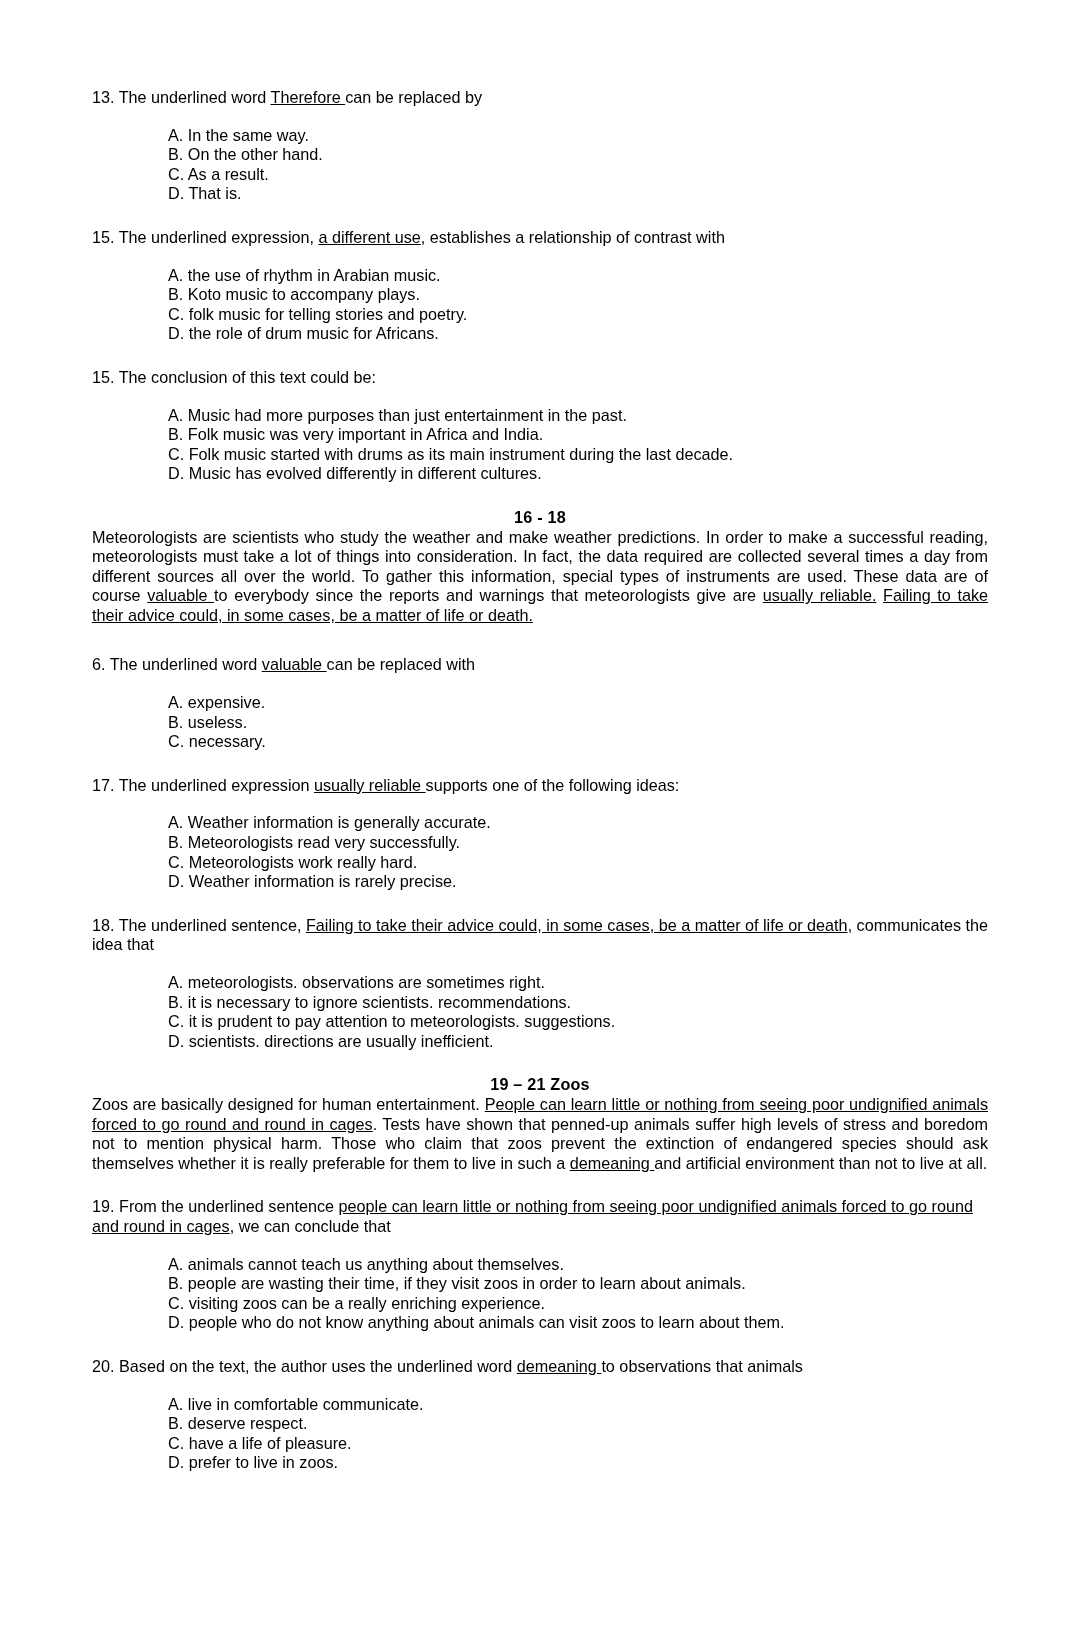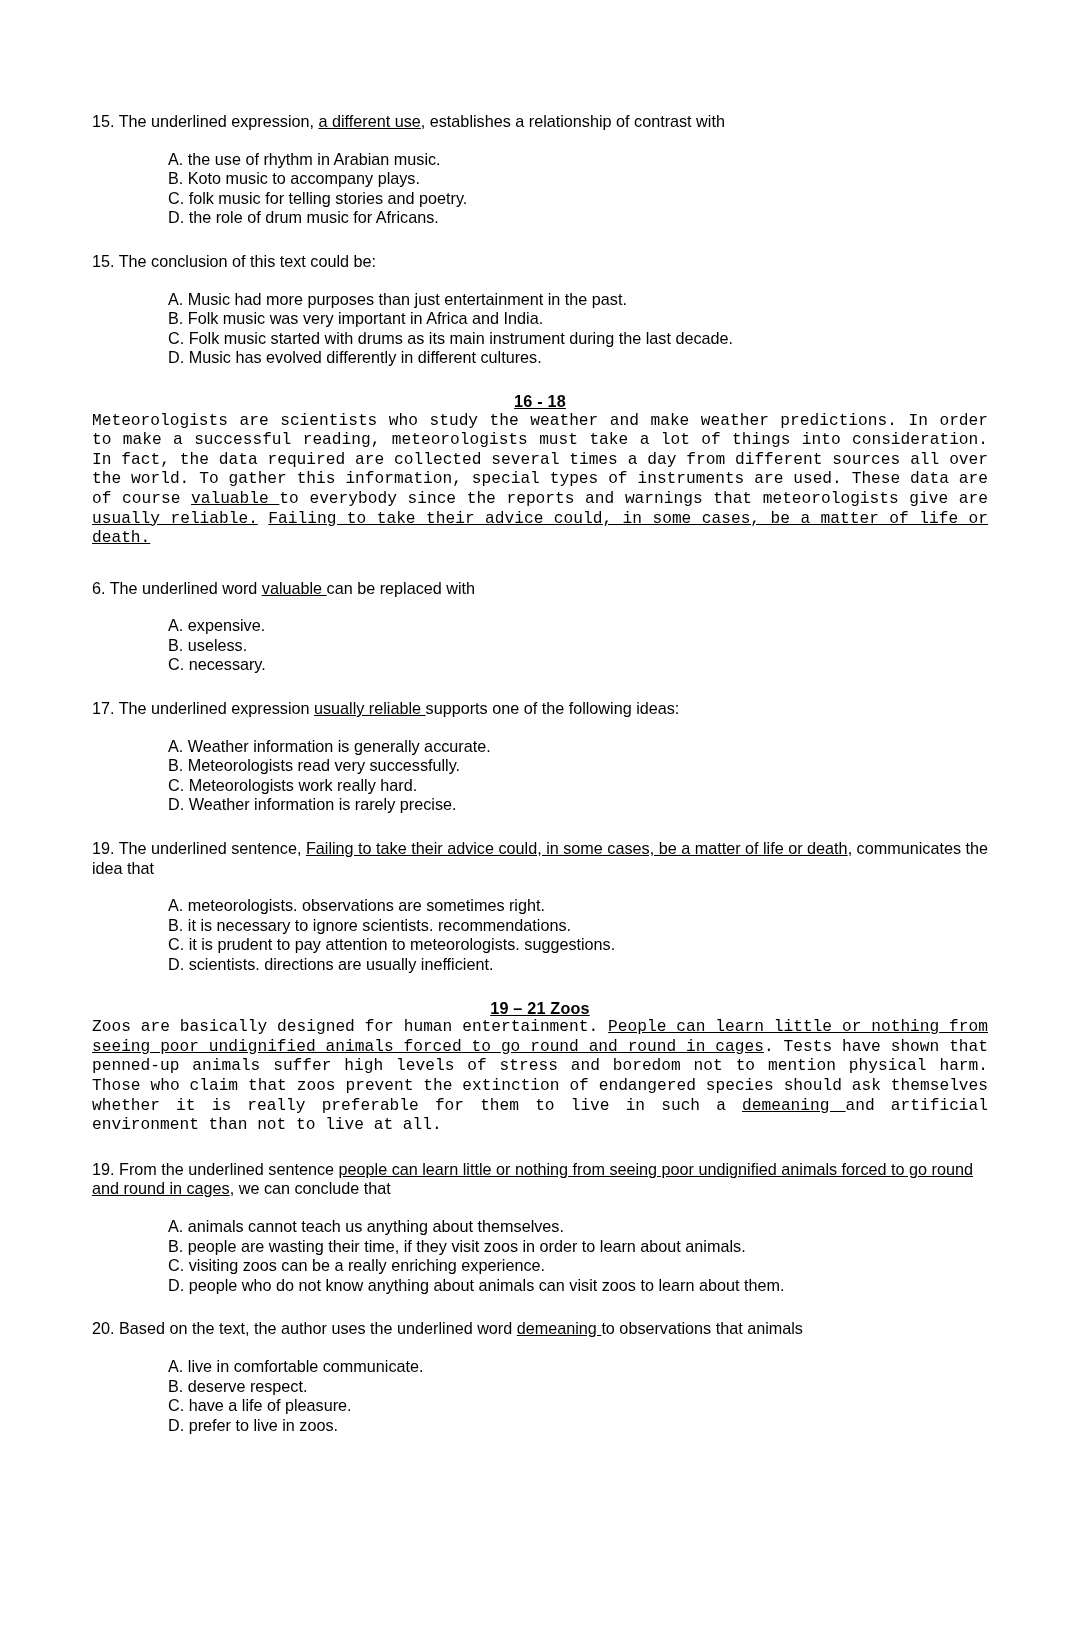--- a/index.html
+++ b/index.html
@@ -54,39 +54,46 @@
     padding: 0;
     white-space: nowrap;
   }
 
   
   .passage-head {
     text-align: center;
     font-weight: bold;
     margin: 0;
     letter-spacing: 0.2px;
-    text-decoration: underline;
   }
   .passage {
     margin: 0;
     text-align: justify;
     text-justify: inter-word;
-    font-family: Liberation Mono, monospace;
   }
 
   .u { text-decoration: underline; }
   .gap-md { height: 24px; }
   .gap-lg { height: 30px; }
 </style>
 </head>
 <body>
 
 <div class="page">
   <div class="sheet">
 
+    <div class="q-block">
+      <p class="stem"><span>13. The underlined word </span><span class="u">Therefore </span><span>can be replaced by</span></p>
+      <ul class="options">
+        <li>A. In the same way.</li>
+        <li>B. On the other hand.</li>
+        <li>C. As a result.</li>
+        <li>D. That is.</li>
+      </ul>
+    </div>
 
     <div class="gap-md"></div>
 
     <div class="q-block">
       <p class="stem"><span>15. The underlined expression, </span><span class="u">a different use</span><span>, establishes a relationship of contrast with</span></p>
       <ul class="options">
         <li>A. the use of rhythm in Arabian music.</li>
         <li>B. Koto music to accompany plays.</li>
         <li>C. folk music for telling stories and poetry.</li>
         <li>D. the role of drum music for Africans.</li>
@@ -131,21 +138,21 @@
         <li>A. Weather information is generally accurate.</li>
         <li>B. Meteorologists read very successfully.</li>
         <li>C. Meteorologists work really hard.</li>
         <li>D. Weather information is rarely precise.</li>
       </ul>
     </div>
 
     <div class="gap-md"></div>
 
     <div class="q-block">
-      <p class="stem indented justify"><span>19. The underlined sentence, </span><span class="u">Failing to take their advice could, in some cases, be a matter of life or death</span><span>, communicates the idea that</span></p>
+      <p class="stem indented justify"><span>18. The underlined sentence, </span><span class="u">Failing to take their advice could, in some cases, be a matter of life or death</span><span>, communicates the idea that</span></p>
       <ul class="options">
         <li>A. meteorologists. observations are sometimes right.</li>
         <li>B. it is necessary to ignore scientists. recommendations.</li>
         <li>C. it is prudent to pay attention to meteorologists. suggestions.</li>
         <li>D. scientists. directions are usually inefficient.</li>
       </ul>
     </div>
 
     <div class="gap-md"></div>
 

